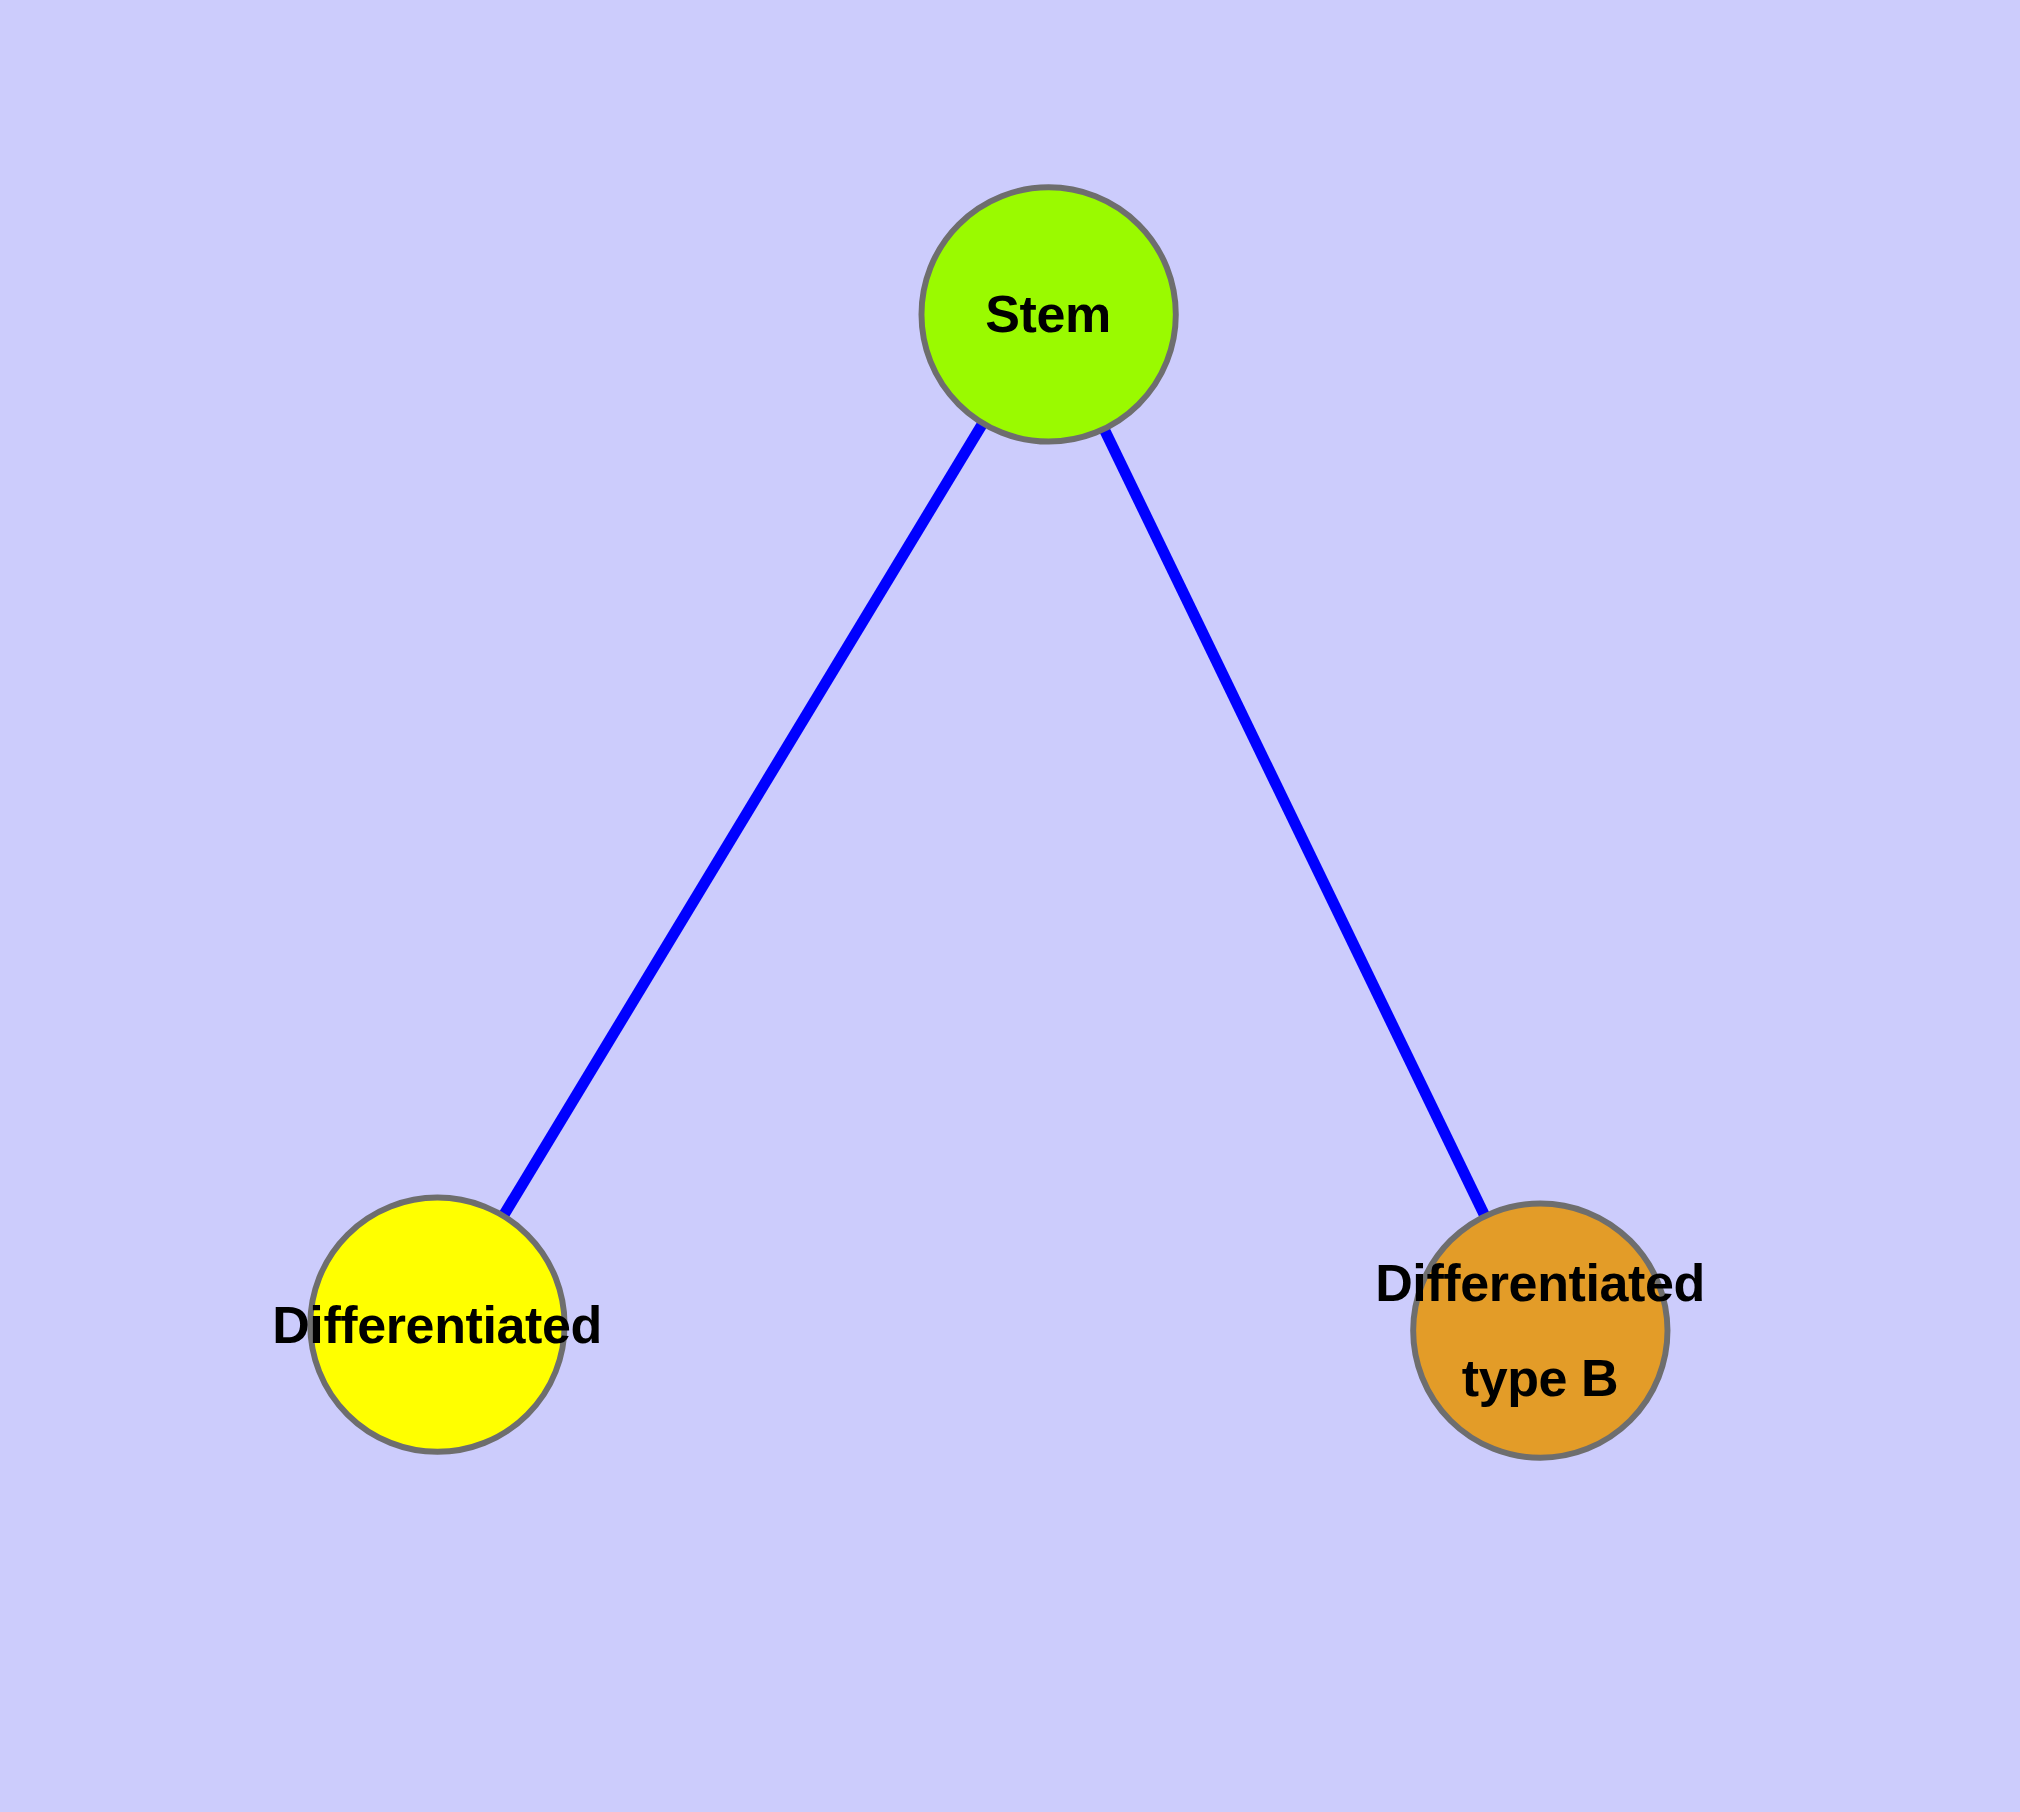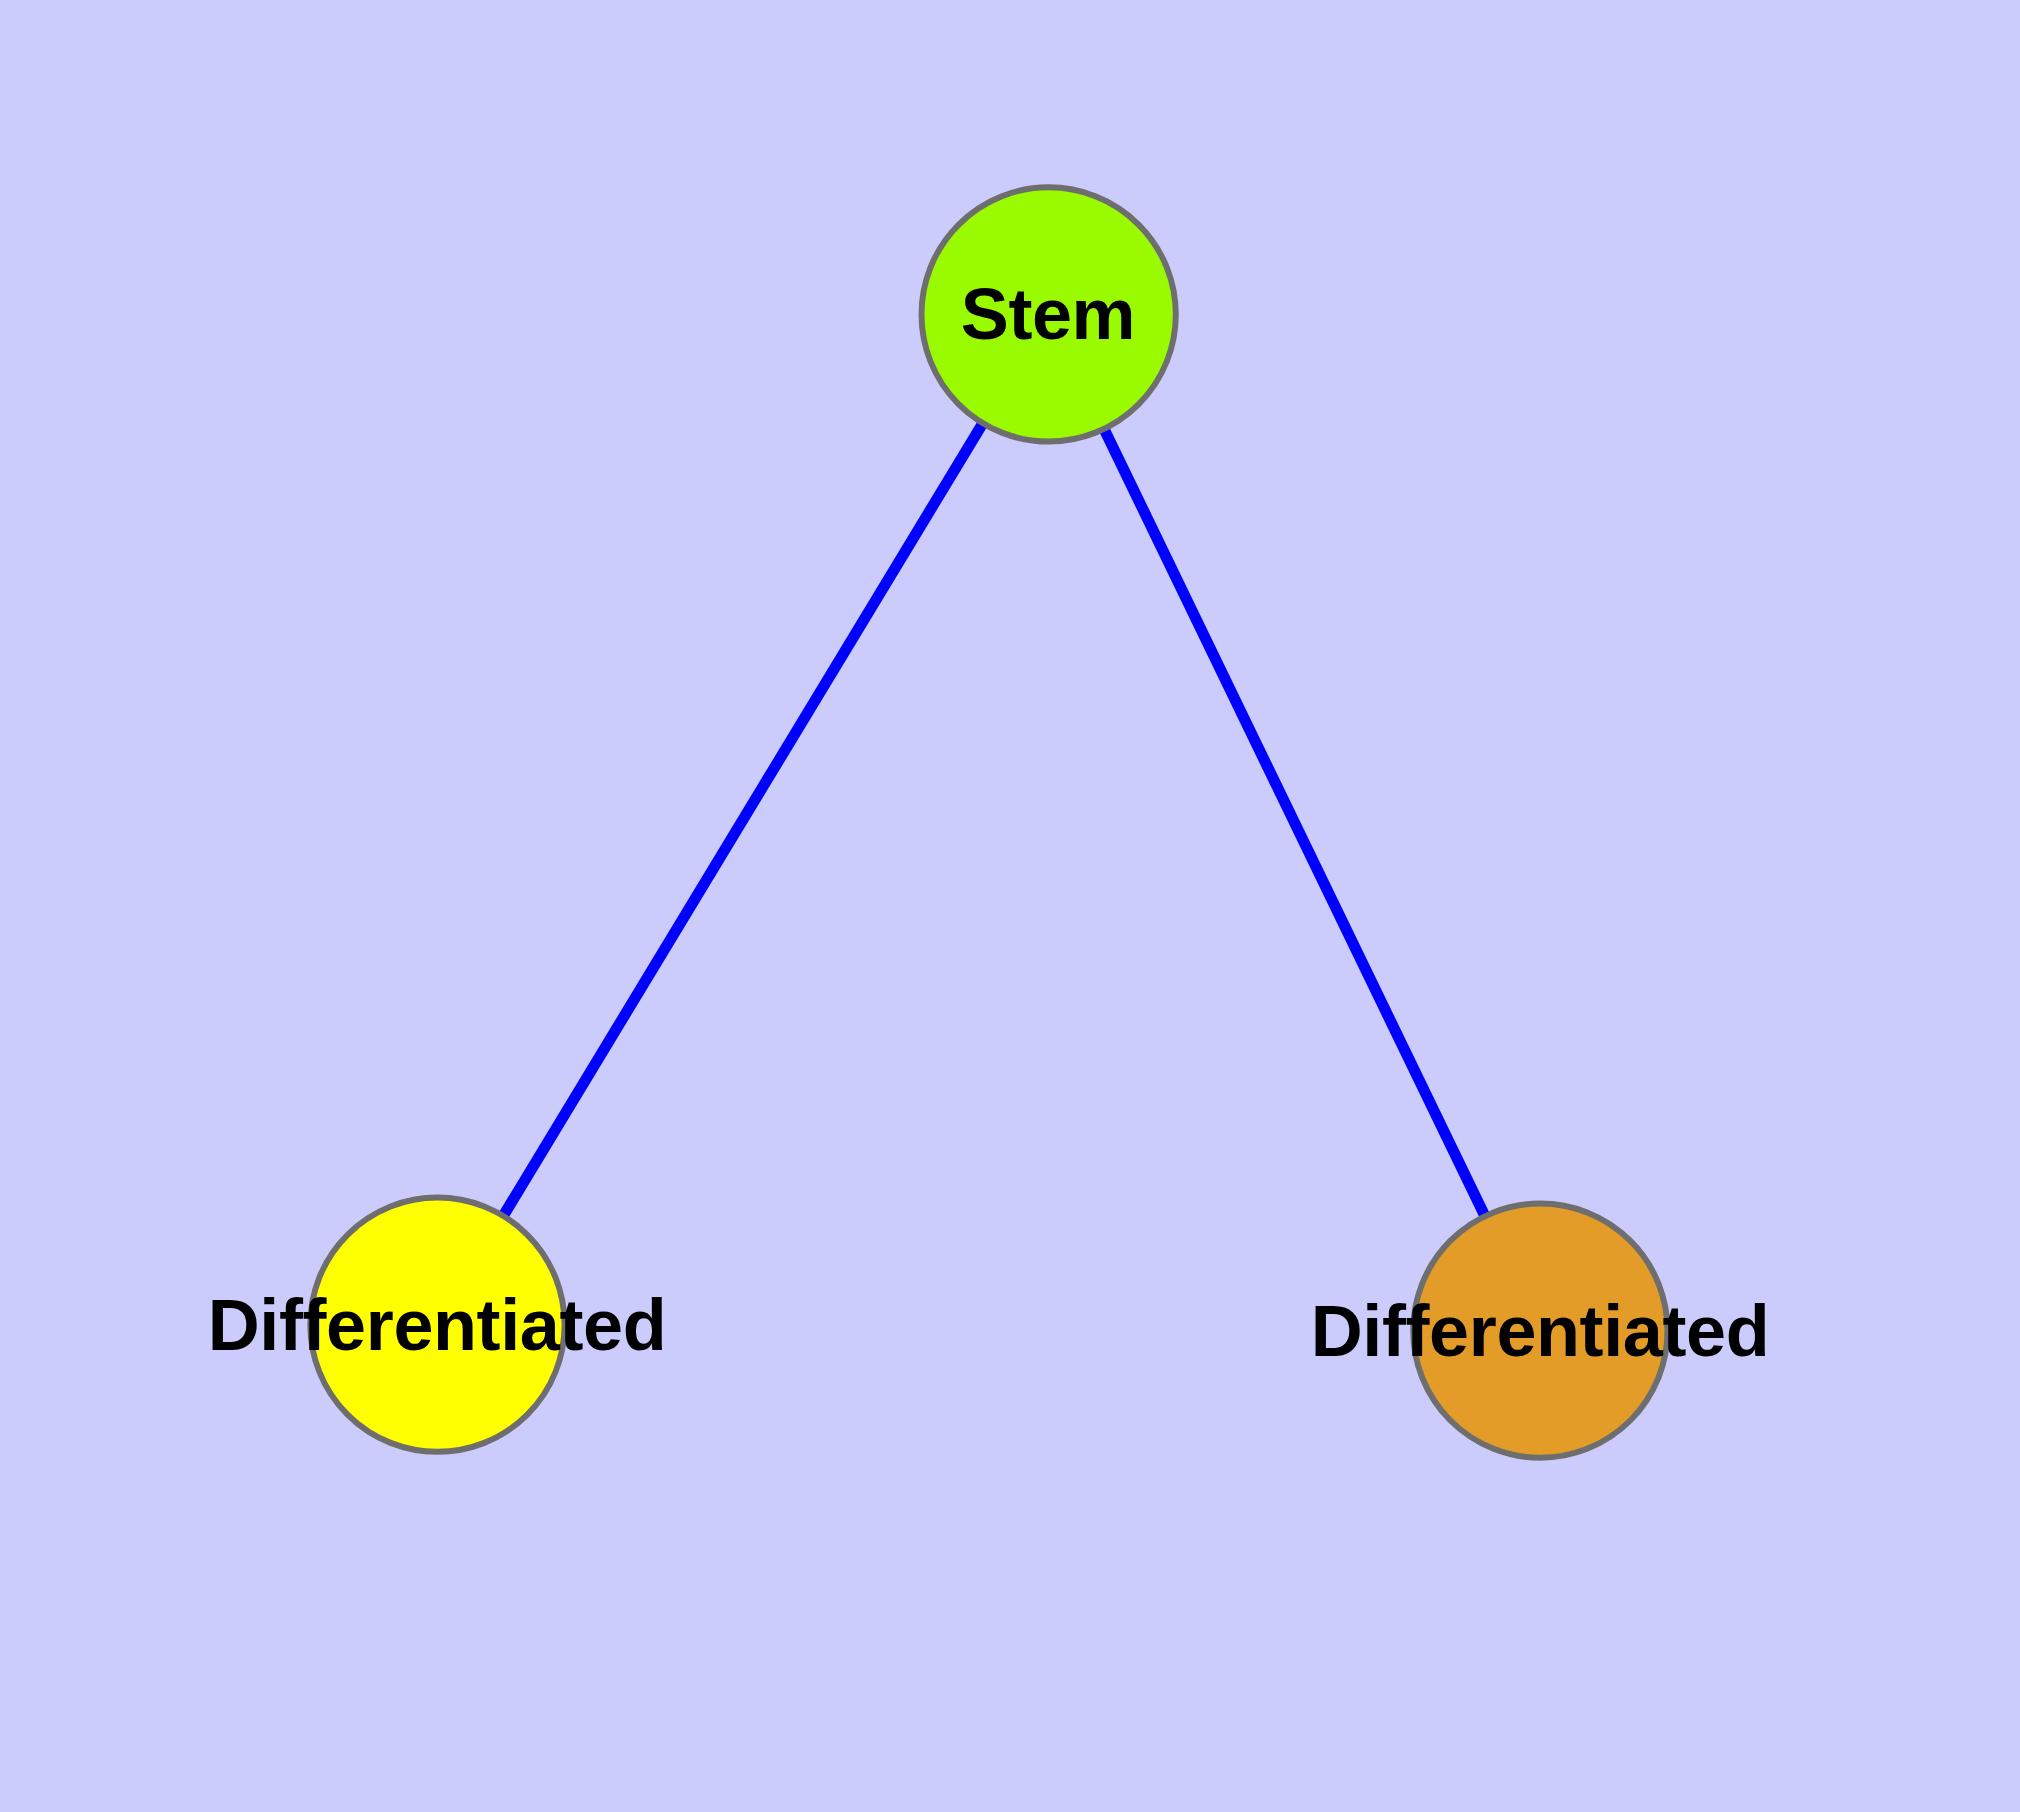--- a/index.html
+++ b/index.html
@@ -22,21 +22,21 @@
     width: 2021px;
     height: 1812px;
     display: block;
   }
   .node-label {
     position: absolute;
     transform: translate(-50%, -50%);
     white-space: nowrap;
     text-align: center;
     font-weight: bold;
-    font-size: 72px;
+    font-size: 52px;
     line-height: 95px;
     color: #000000;
     letter-spacing: -0.4px;
     pointer-events: none;
     user-select: none;
   }
   .node-label .line {
     display: block;
   }
 </style>
@@ -64,16 +64,17 @@
   <div class="node-label" id="label-stem" style="left: 1048px; top: 314px; color: rgb(0, 0, 0);">
     <span class="line">Stem</span>
   </div>
 
   <div class="node-label" id="label-diff-a" style="left: 437px; top: 1325px; color: rgb(0, 0, 0);">
     <span class="line">Differentiated</span>
   </div>
 
   <div class="node-label" id="label-diff-b" style="left: 1540px; top: 1331px; color: rgb(0, 0, 0);">
     <span class="line">Differentiated</span>
+    <span class="line">type B</span>
   </div>
 
 </div>
 
 
 </body></html>

